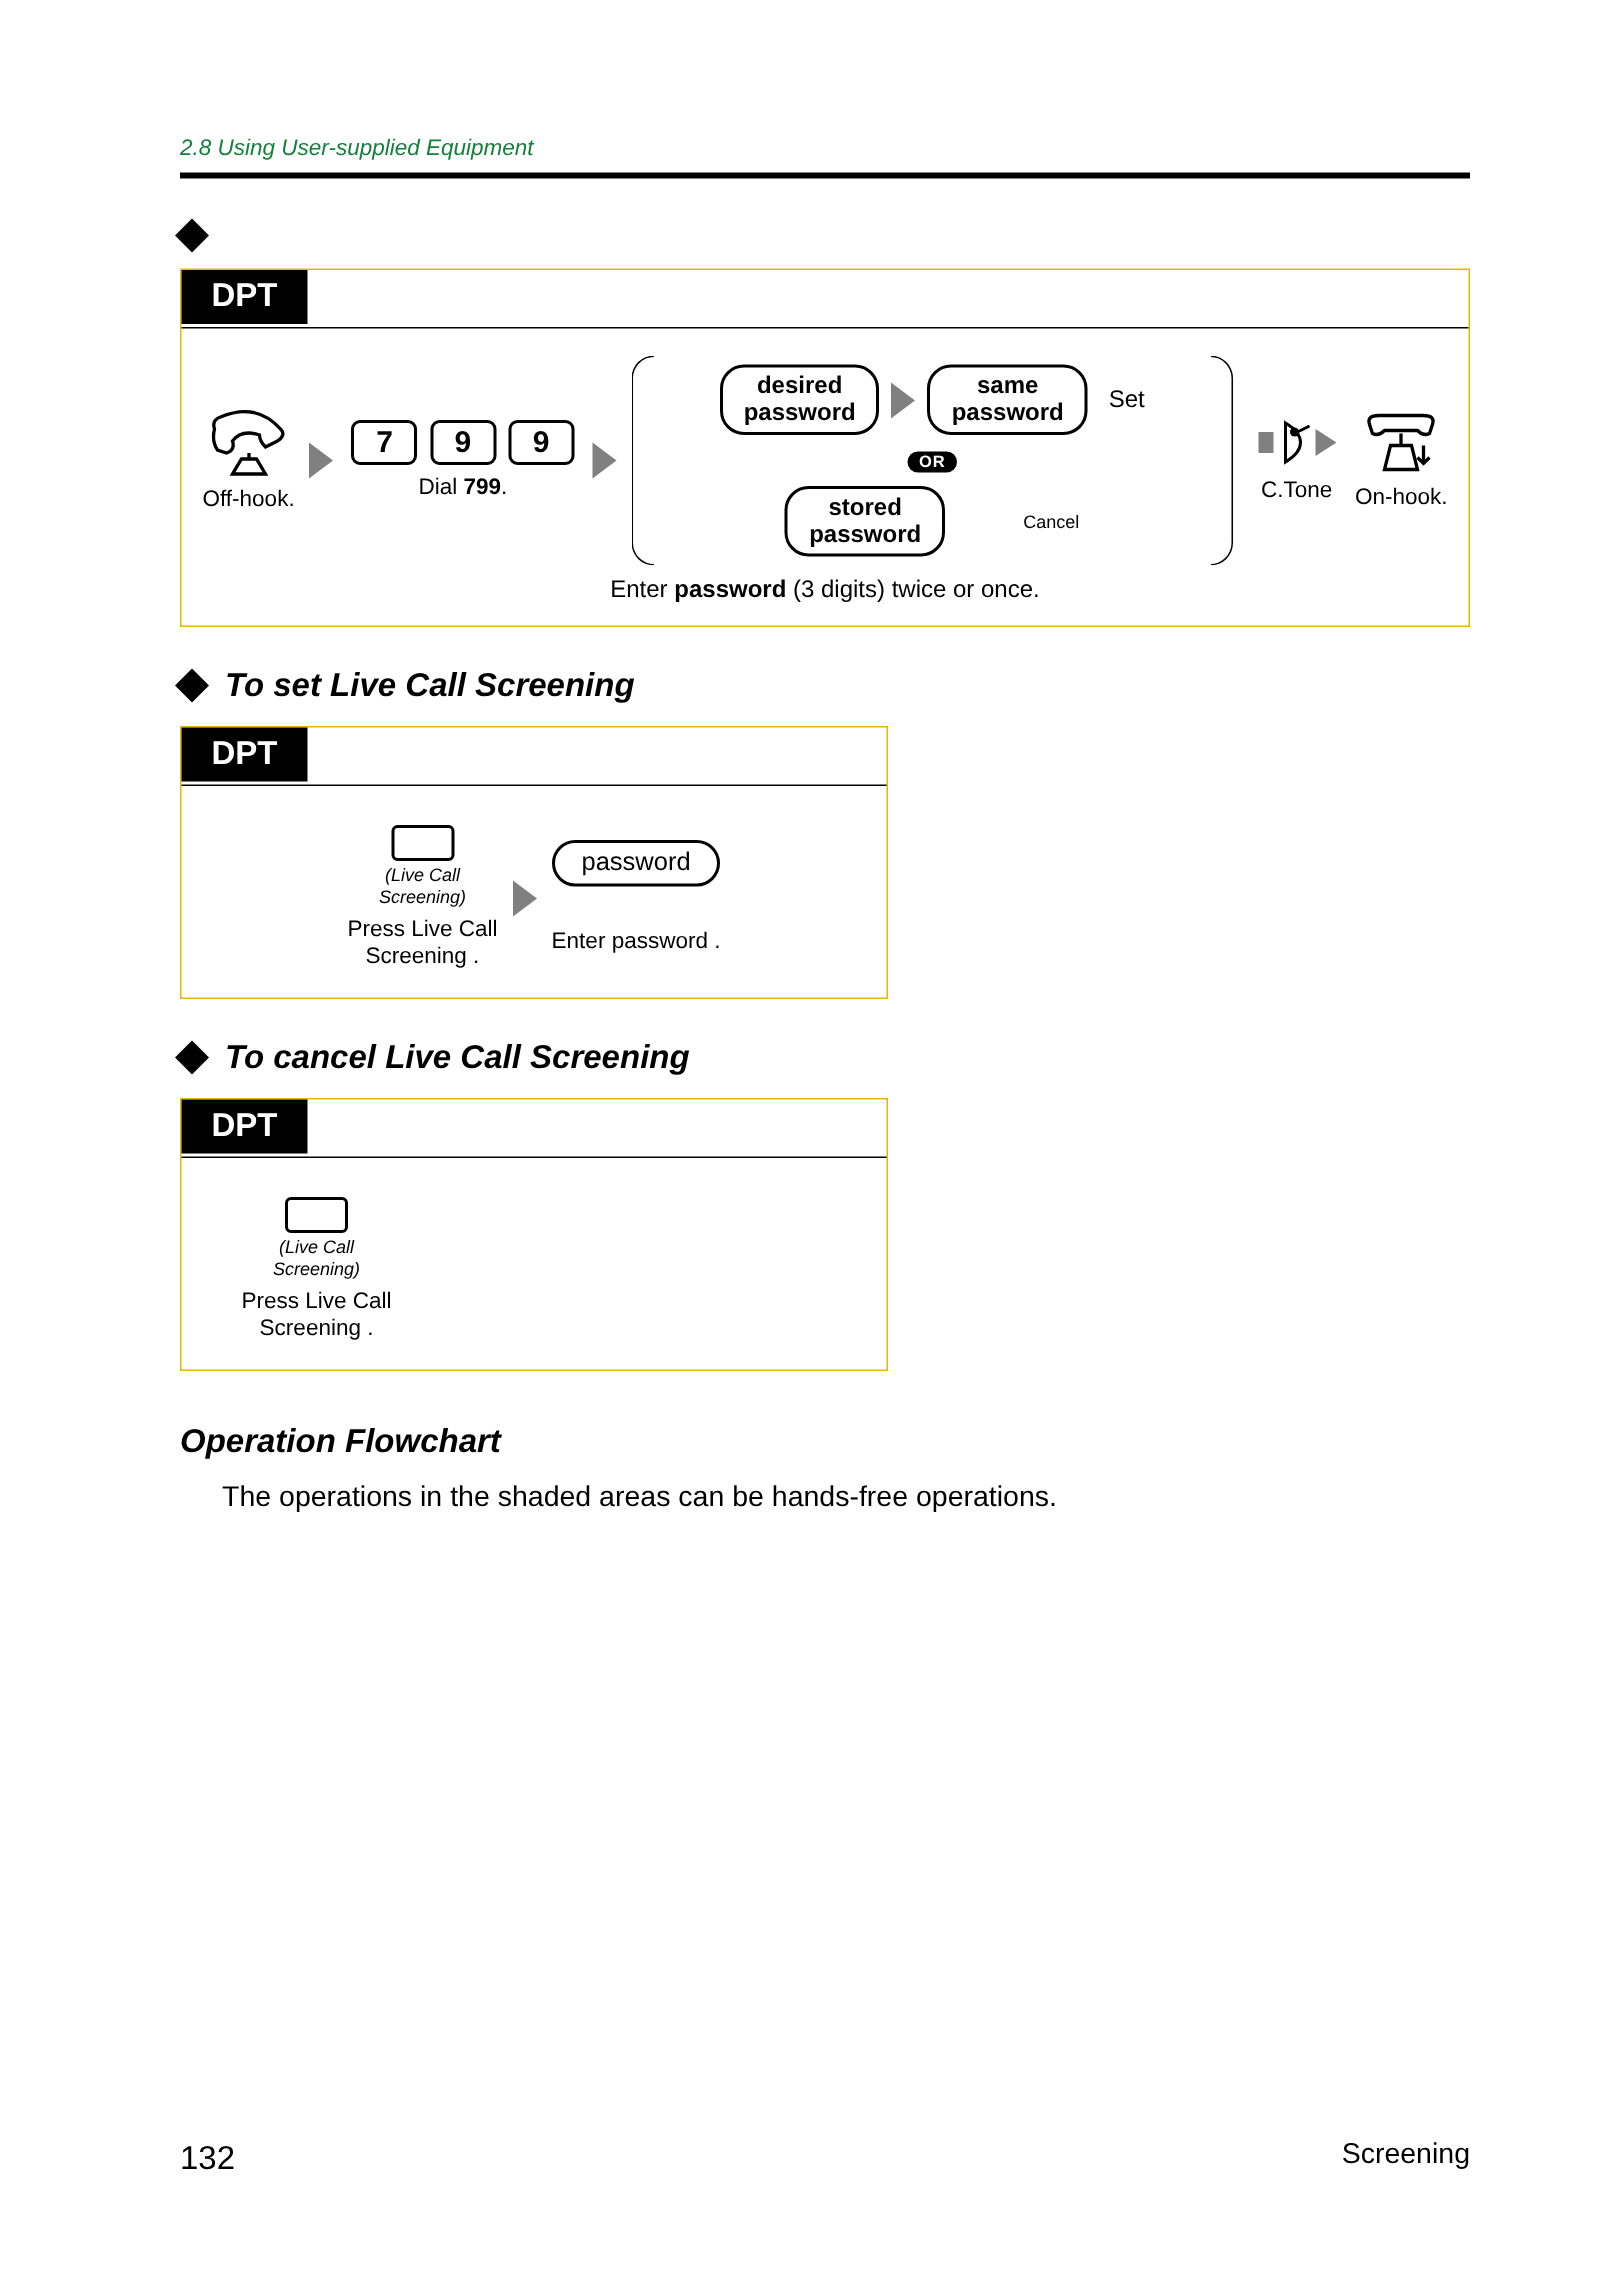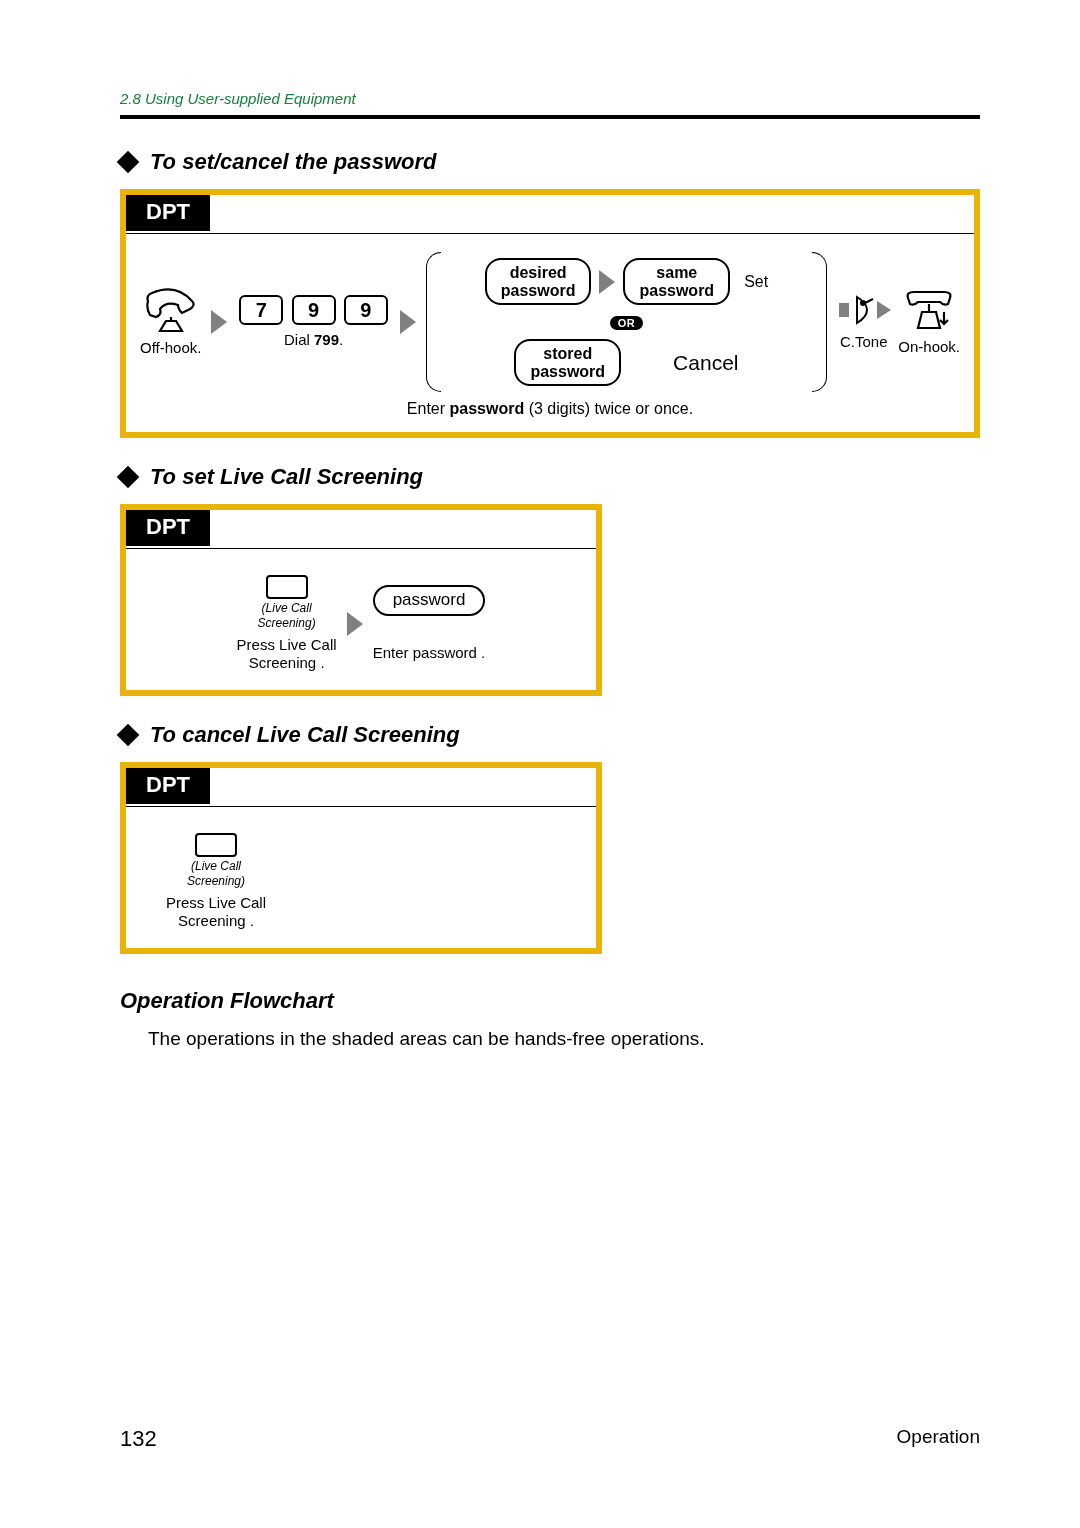--- a/index.html
+++ b/index.html
@@ -5,21 +5,21 @@
   html,body{margin:0;padding:0;background:#fff;}
   body{width:1080px;height:1528px;font-family:"Helvetica Neue",Helvetica,Arial,sans-serif;color:#000;position:relative;}
   .page{padding:90px 100px 0 120px;}
   .hdr{font-style:italic;font-size:15px;color:#15803d;margin-bottom:8px;}
   .rule{border:0;border-top:4px solid #000;margin:0 0 30px 0;}
 
   .section-title{font-size:22px;font-weight:bold;font-style:italic;margin:26px 0 14px 0;display:flex;align-items:center;}
   .section-title .dia{width:16px;height:16px;background:#000;transform:rotate(45deg);margin-right:14px;flex:0 0 16px;}
   .section-title.plain{margin-top:34px;align-items:center;}
 
-  .flow-box{border:6px solid #eab308;position:relative;margin-bottom:10px;}
+  .flow-box{border:1px solid #eab308;position:relative;margin-bottom:10px;}
   .tab{position:absolute;top:0;left:0;background:#000;color:#fff;font-size:22px;font-weight:bold;padding:4px 20px 6px 20px;}
   .tabline{border-bottom:1px solid #000;height:38px;}
   .flow-body{display:flex;align-items:center;padding:18px 14px 14px 14px;}
 
   .step{display:flex;flex-direction:column;align-items:center;font-size:15px;text-align:center;line-height:1.2;flex:0 0 auto;}
   .step .lbl{margin-top:6px;font-size:15px;}
   .step .sub{margin-top:6px;font-size:15px;}
 
   .arr{width:0;height:0;border-top:12px solid transparent;border-bottom:12px solid transparent;border-left:16px solid #808080;margin:0 10px;flex:0 0 auto;}
 
@@ -50,21 +50,20 @@
 </style>
 </head>
 <body>
 
 <div class="page">
   <div class="hdr">2.8   Using User-supplied Equipment</div>
   <hr class="rule">
 
   <div class="section-title">
     <span class="dia"></span>
-    <span>To set/cancel the password</span>
   </div>
 
   <div class="flow-box">
     <div class="tabline">
         <div class="tab">DPT</div>
       </div>
     <div class="flow-body">
 
       <div class="step">
         <svg width="58" height="46" viewBox="0 0 58 46">
@@ -101,21 +100,21 @@
             <span class="pill">
               <span>same</span><br><span>password</span>
             </span>
             <span style="font-size:16px;margin-left:14px;">Set</span>
           </div>
           <div style="margin:8px 0;"><span class="orbadge">OR</span></div>
           <div class="choice-row">
             <span class="pill">
               <span>stored</span><br><span>password</span>
             </span>
-            <span style="font-size:21px;margin-left:52px;">Cancel</span>
+            <span style="font-size:12px;margin-left:52px;">Cancel</span>
           </div>
         </div>
         <div class="bracket-r"></div>
       </div>
 
       <div style="width:18px;"></div>
 
       <div class="step">
         <svg width="54" height="34" viewBox="0 0 54 34">
           <rect x="2" y="10" width="10" height="14" fill="#808080"></rect>
@@ -200,14 +199,14 @@
 
   <div class="section-title plain" style="margin-left:0;">
     <span>Operation Flowchart</span>
   </div>
   <div class="para">The operations in the shaded areas can be hands-free operations.</div>
 
 </div>
 
 <div class="footer">
   <span class="pg">132</span>
-  <span>Operation</span>
+  <span>Screening</span>
 </div>
 
 </body></html>

